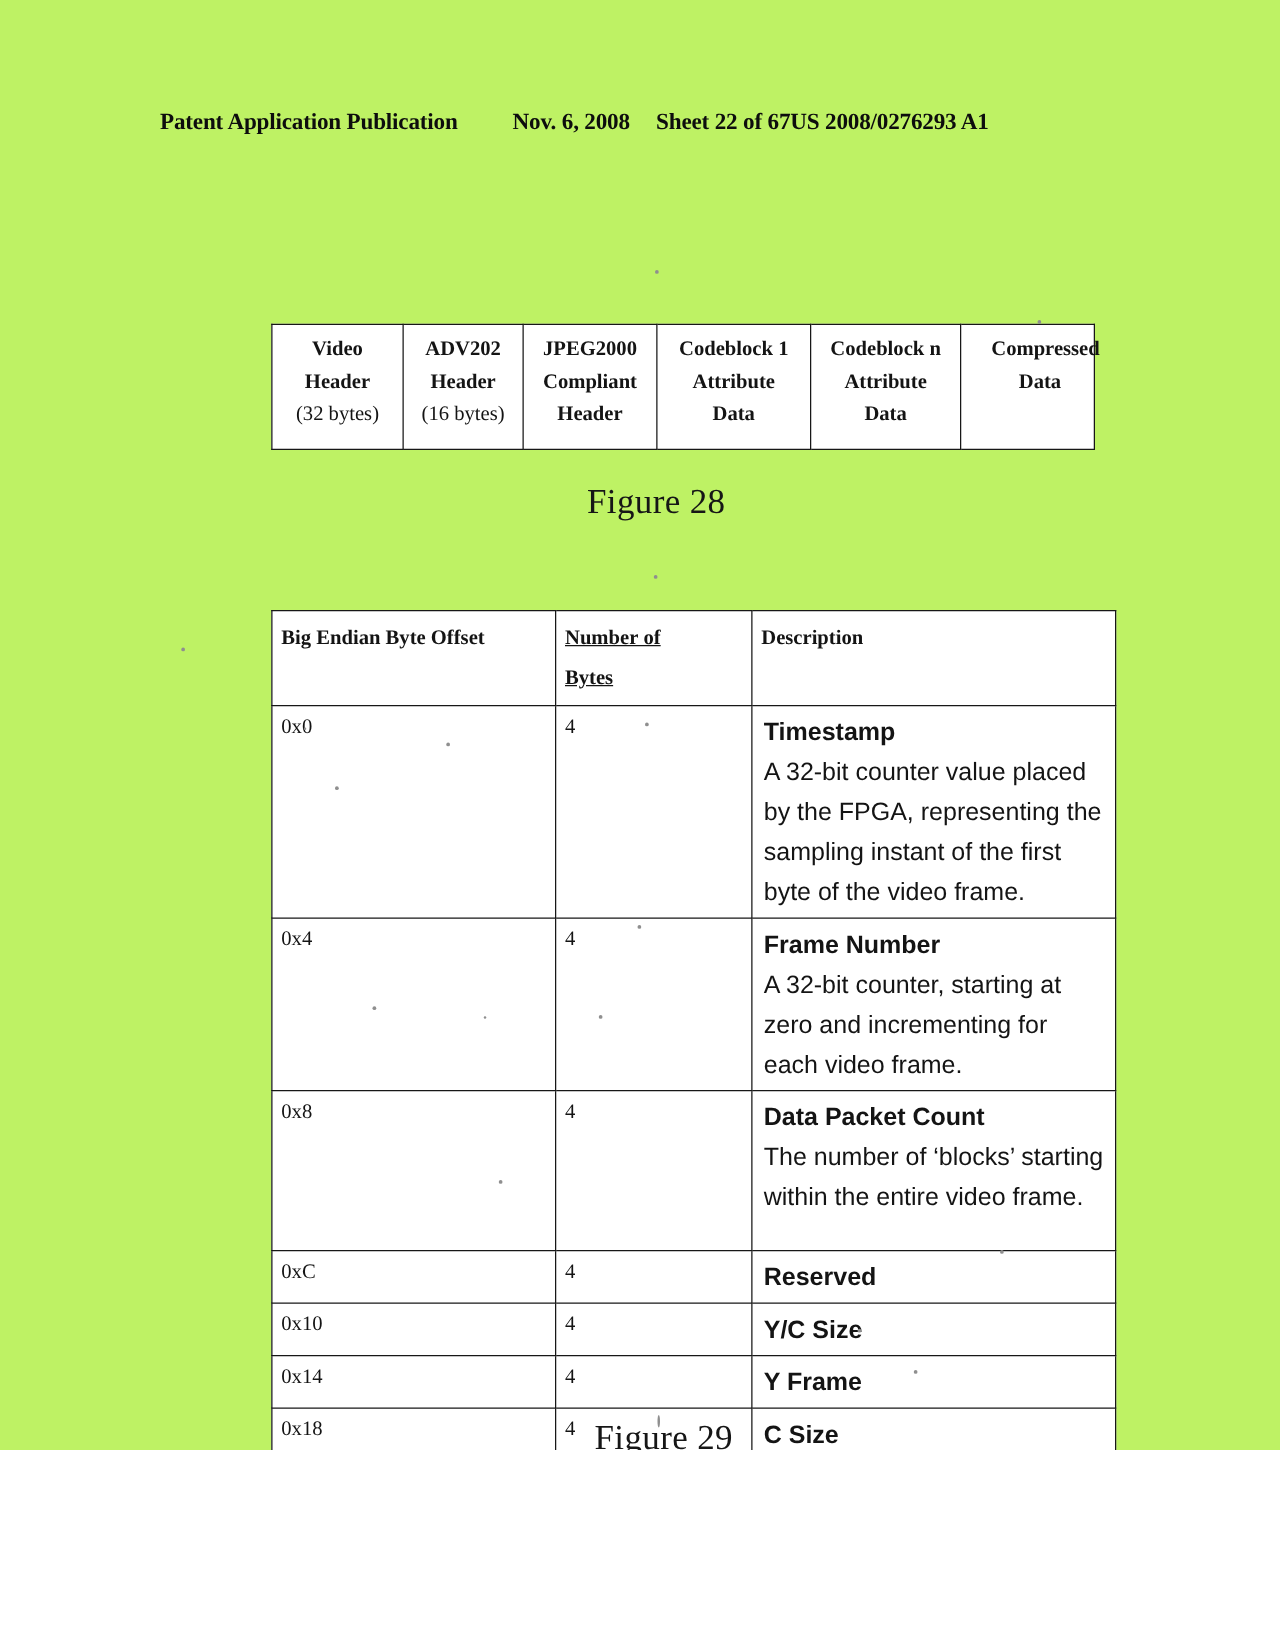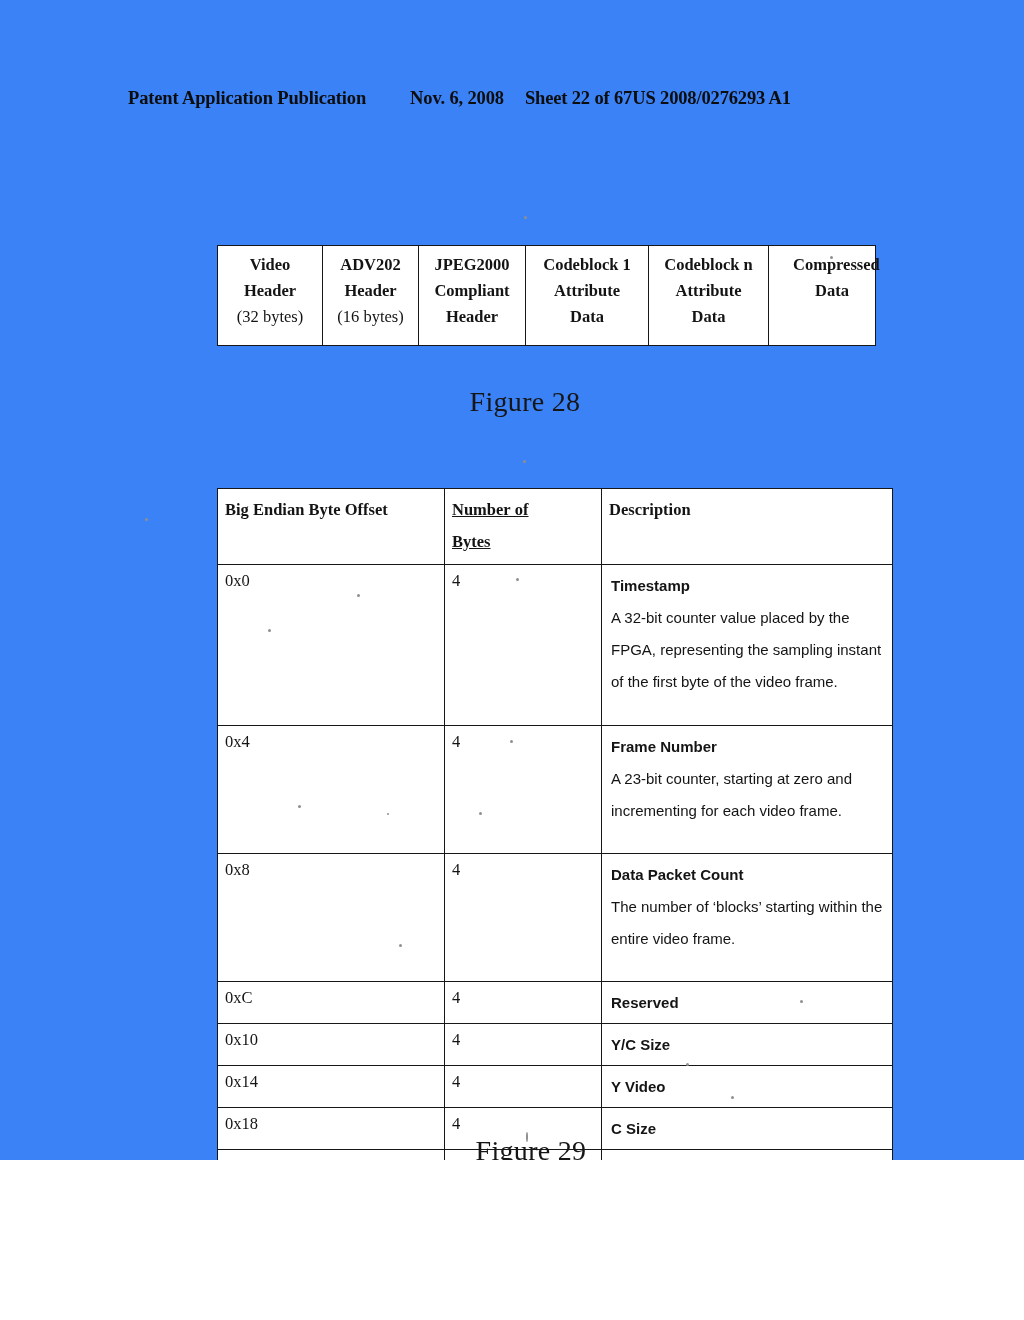--- a/index.html
+++ b/index.html
@@ -4,21 +4,21 @@
 <style>
   html, body {
     margin: 0;
     padding: 0;
     background: #ffffff;
   }
   .page {
     position: relative;
     width: 1024px;
     height: 1160px;
-    background: #3b82f6;
+    background: #bef264;
     overflow: hidden;
     font-family: "Liberation Serif", serif;
     color: #141414;
   }
 
   
   .running-head {
     position: absolute;
     top: 88px;
     left: 128px;
@@ -47,21 +47,21 @@
   .ptable td, .ptable th {
     border: 1.6px solid #171717;
     padding: 0;
     vertical-align: top;
     font-weight: normal;
   }
 
   
   #figure28-table {
     left: 217px;
-    top: 245px;
+    top: 259px;
     width: 659px;
     height: 101px;
   }
   #figure28-table td {
     text-align: center;
     font-family: "Liberation Serif", serif;
     font-size: 16.5px;
     font-weight: bold;
     line-height: 26px;
     padding: 6px 4px 4px 4px;
@@ -107,21 +107,21 @@
   }
   #figure29-table td.offset-cell,
   #figure29-table td.bytes-cell {
     font-family: "Liberation Serif", serif;
     font-size: 16.5px;
     line-height: 22px;
     text-align: left;
   }
   #figure29-table td.desc-cell {
     font-family: "Liberation Sans", sans-serif;
-    font-size: 15px;
+    font-size: 20px;
     line-height: 32px;
     text-align: left;
     padding-left: 9px;
   }
   .desc-title {
     font-weight: bold;
     display: block;
   }
   .desc-body {
     display: block;
@@ -206,21 +206,21 @@
         <td class="desc-cell">
           <span class="desc-title">Timestamp</span>
           <span class="desc-body">A 32-bit counter value placed by the FPGA, representing the sampling instant of the first byte of the video frame.</span>
         </td>
       </tr>
       <tr style="height:128px">
         <td class="offset-cell">0x4</td>
         <td class="bytes-cell">4</td>
         <td class="desc-cell">
           <span class="desc-title">Frame Number</span>
-          <span class="desc-body">A 23-bit counter, starting at zero and incrementing for each video frame.</span>
+          <span class="desc-body">A 32-bit counter, starting at zero and incrementing for each video frame.</span>
         </td>
       </tr>
       <tr style="height:128px">
         <td class="offset-cell">0x8</td>
         <td class="bytes-cell">4</td>
         <td class="desc-cell">
           <span class="desc-title">Data Packet Count</span>
           <span class="desc-body">The number of ‘blocks’ starting within the entire video frame.</span>
         </td>
       </tr>
@@ -235,21 +235,21 @@
         <td class="offset-cell">0x10</td>
         <td class="bytes-cell">4</td>
         <td class="desc-cell">
           <span class="desc-title">Y/C Size</span>
         </td>
       </tr>
       <tr style="height:32px">
         <td class="offset-cell">0x14</td>
         <td class="bytes-cell">4</td>
         <td class="desc-cell">
-          <span class="desc-title">Y Video</span>
+          <span class="desc-title">Y Frame</span>
         </td>
       </tr>
       <tr style="height:32px">
         <td class="offset-cell">0x18</td>
         <td class="bytes-cell">4</td>
         <td class="desc-cell">
           <span class="desc-title">C Size</span>
         </td>
       </tr>
       <tr style="height:32px">

